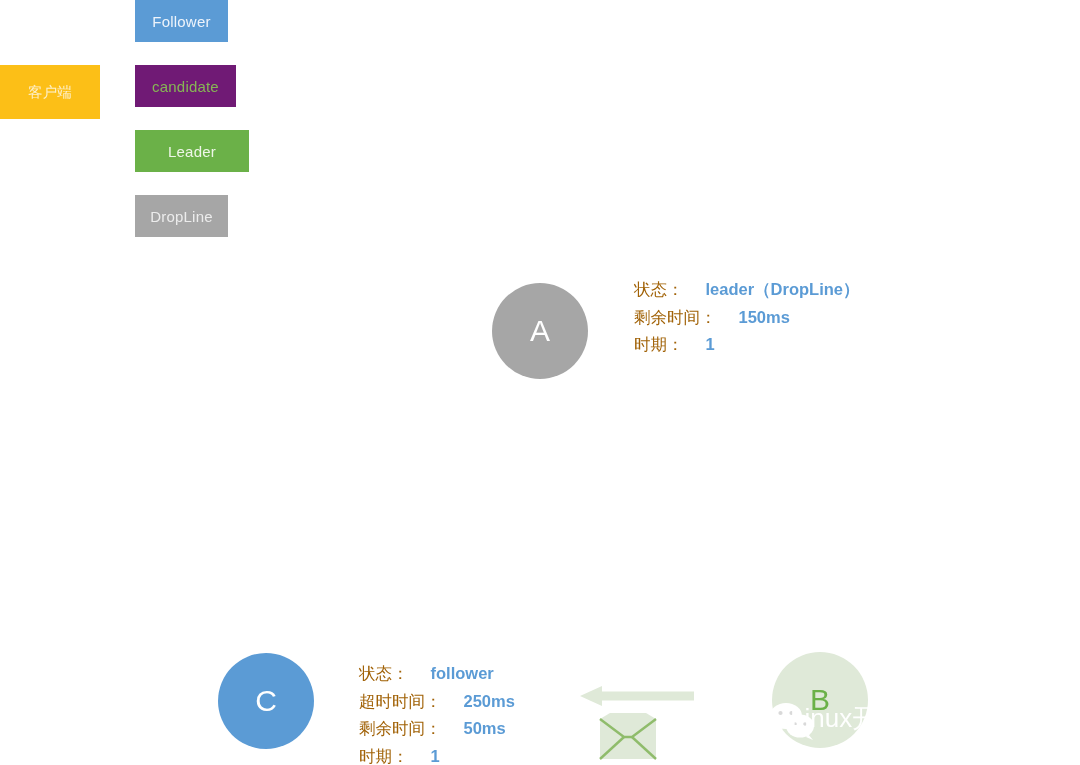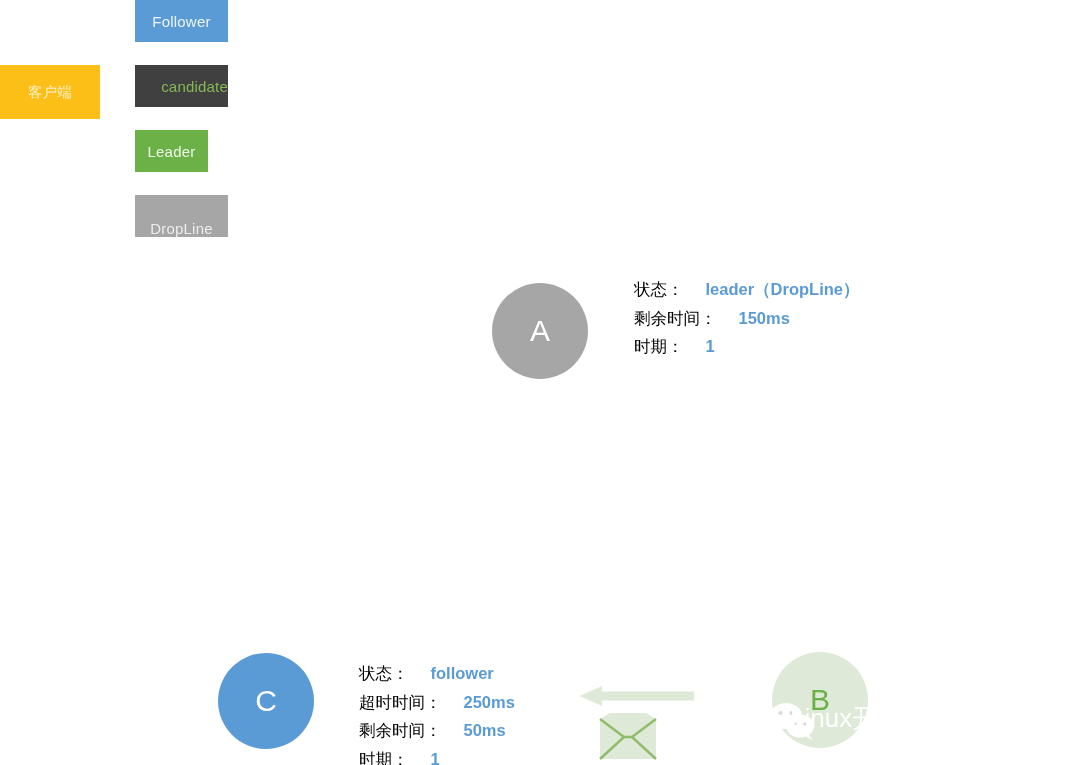--- a/index.html
+++ b/index.html
@@ -35,35 +35,33 @@
     background: #fcbf17;
     color: #fdf0cc;
     font-size: 14.5px;
   }
   .legend-box.follower {
     left: 135px; top: 0px;  width: 93px; height: 42px;
     background: #5b9bd5;
     color: #eef4fb;
   }
   .legend-box.candidate {
-    left: 135px; top: 65px; width: 93px; height: 42px;
-    background: #404040;
+    left: 135px; top: 65px; width: 101px; height: 42px;
+    background: #701a75;
     color: #86b655;
-    justify-content: flex-end;
   }
   .legend-box.leader {
-    left: 135px; top: 130px; width: 73px; height: 42px;
+    left: 135px; top: 130px; width: 114px; height: 42px;
     background: #6bb148;
     color: #eef6e8;
   }
   .legend-box.dropline {
     left: 135px; top: 195px; width: 93px; height: 42px;
     background: #a6a6a6;
     color: #ececec;
-    align-items: flex-end;
   }
 
   
   .node {
     position: absolute;
     width: 96px;
     height: 96px;
     border-radius: 50%;
     display: flex;
     align-items: center;
@@ -77,21 +75,21 @@
   .node.node-b { left: 772px; top: 652px; background: #dfe9d8; color: #6bb148; }
 
   
   .info {
     position: absolute;
     font-size: 16.5px;
     line-height: 27.5px;
     white-space: nowrap;
   }
   .info .row { display: block; }
-  .info .lbl { color: #000000; font-family: Liberation Mono, monospace; }
+  .info .lbl { color: #a16207; }
   .info .val { color: #5b9bd5; font-weight: 600; padding-left: 22px; }
   .info.info-a { left: 634px; top: 276px; }
   .info.info-c { left: 359px; top: 660px; }
   .info.info-b { left: 913px; top: 648px; }
 
   
   .msg-arrow {
     position: absolute;
     left: 580px;
     top: 684px;

